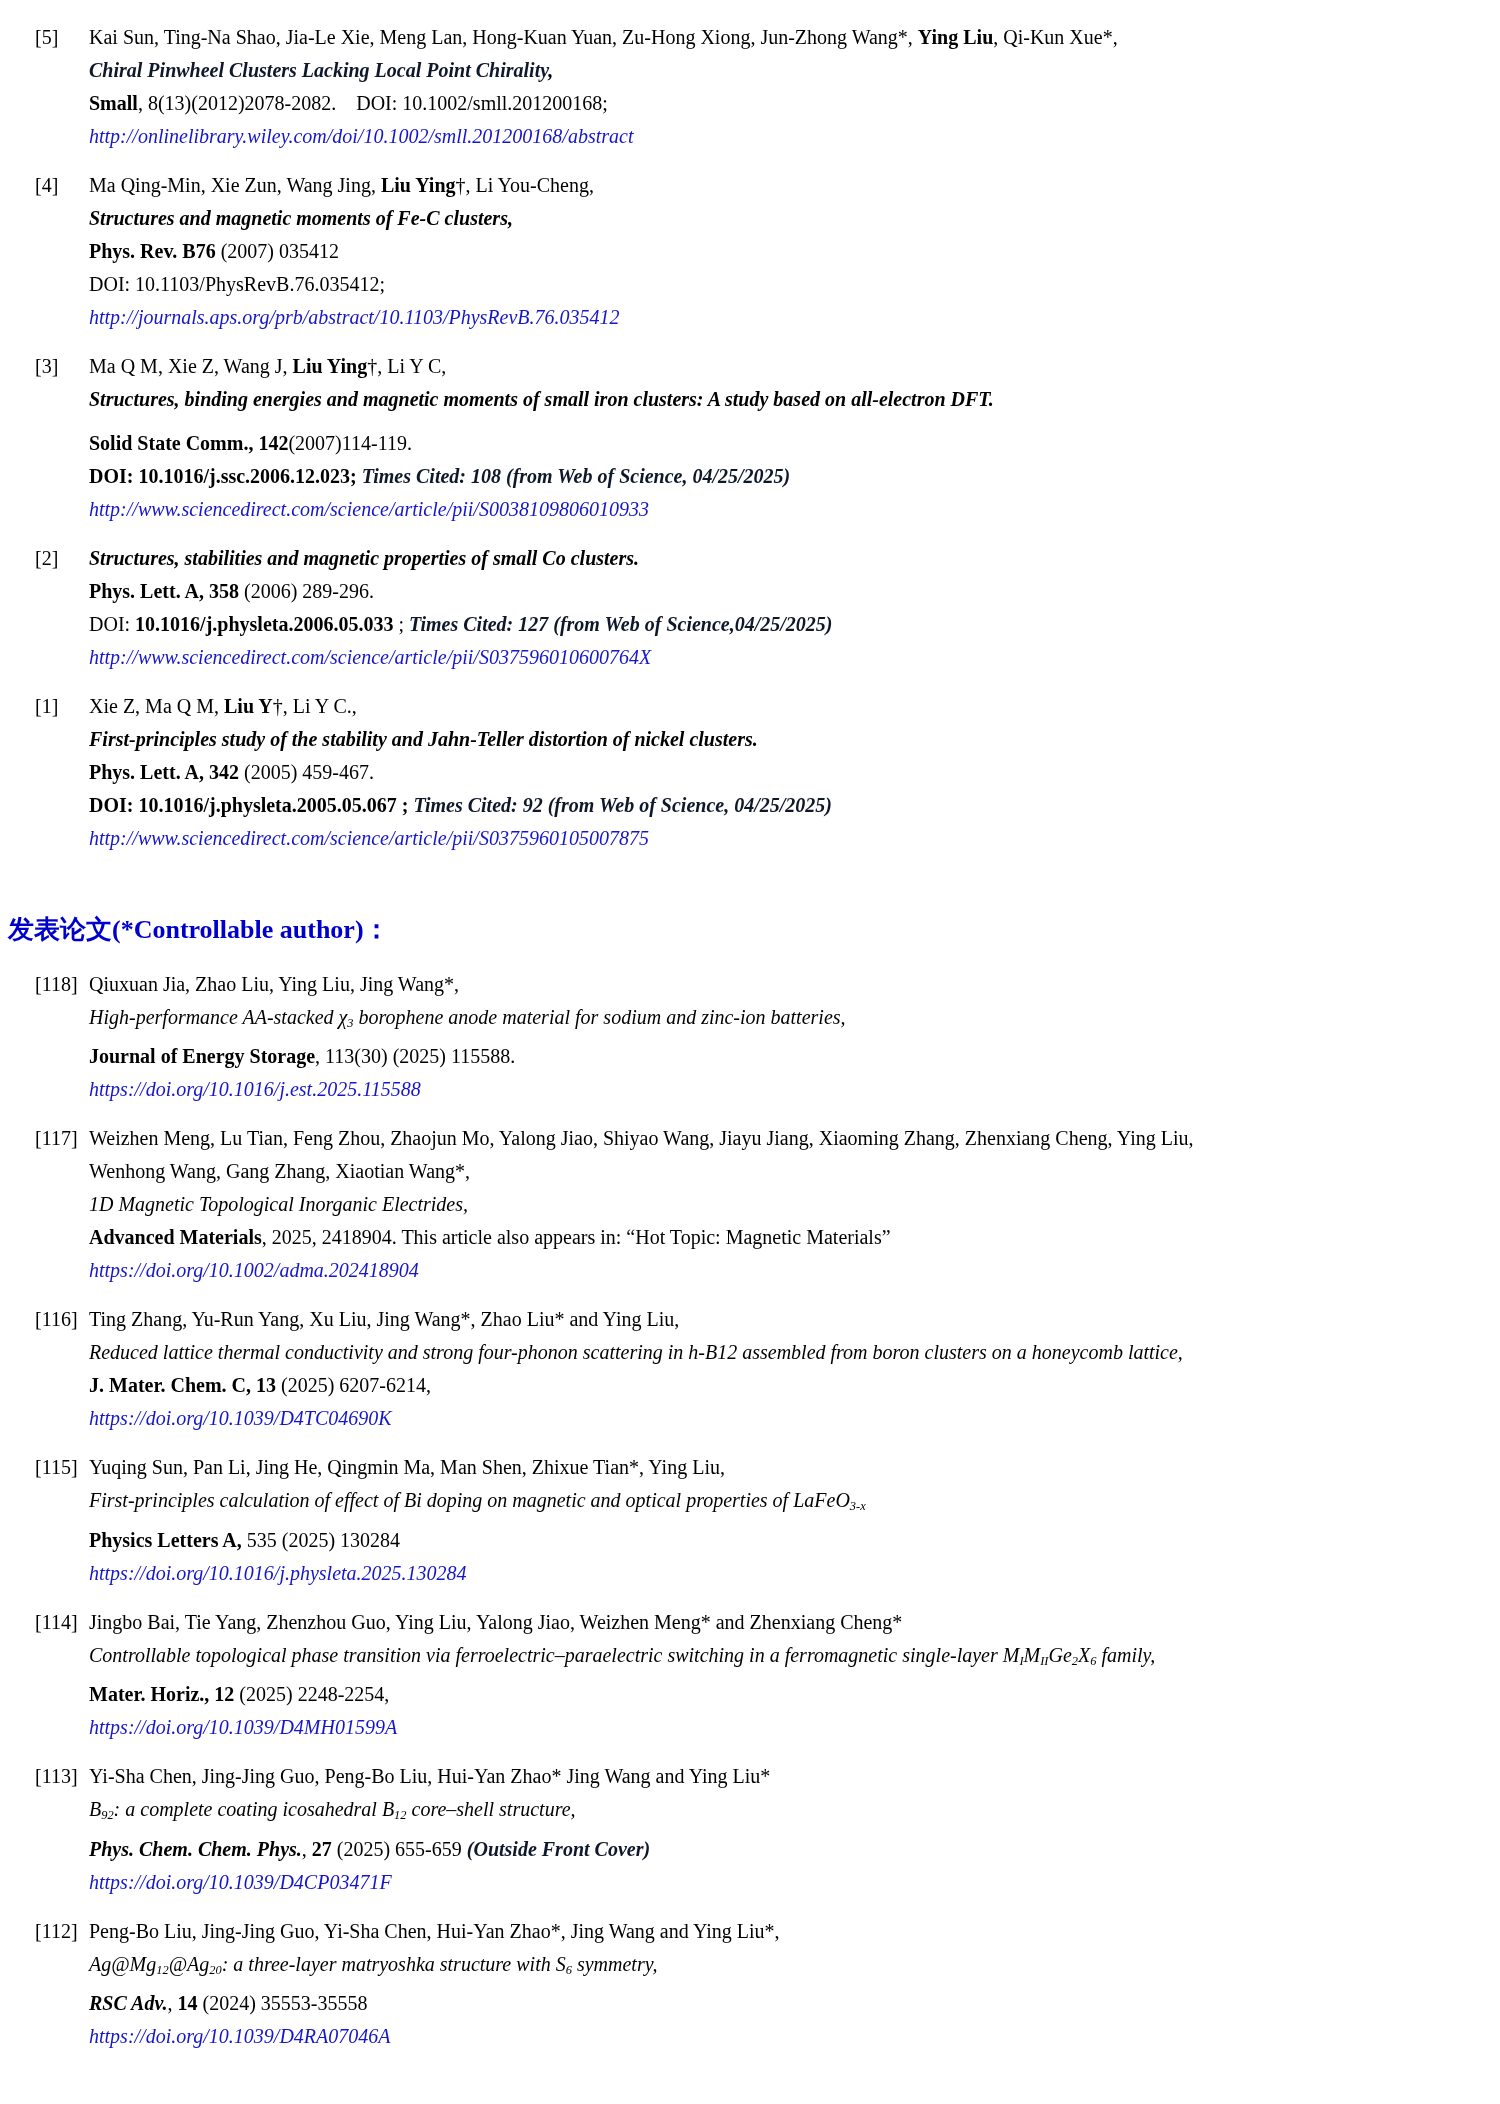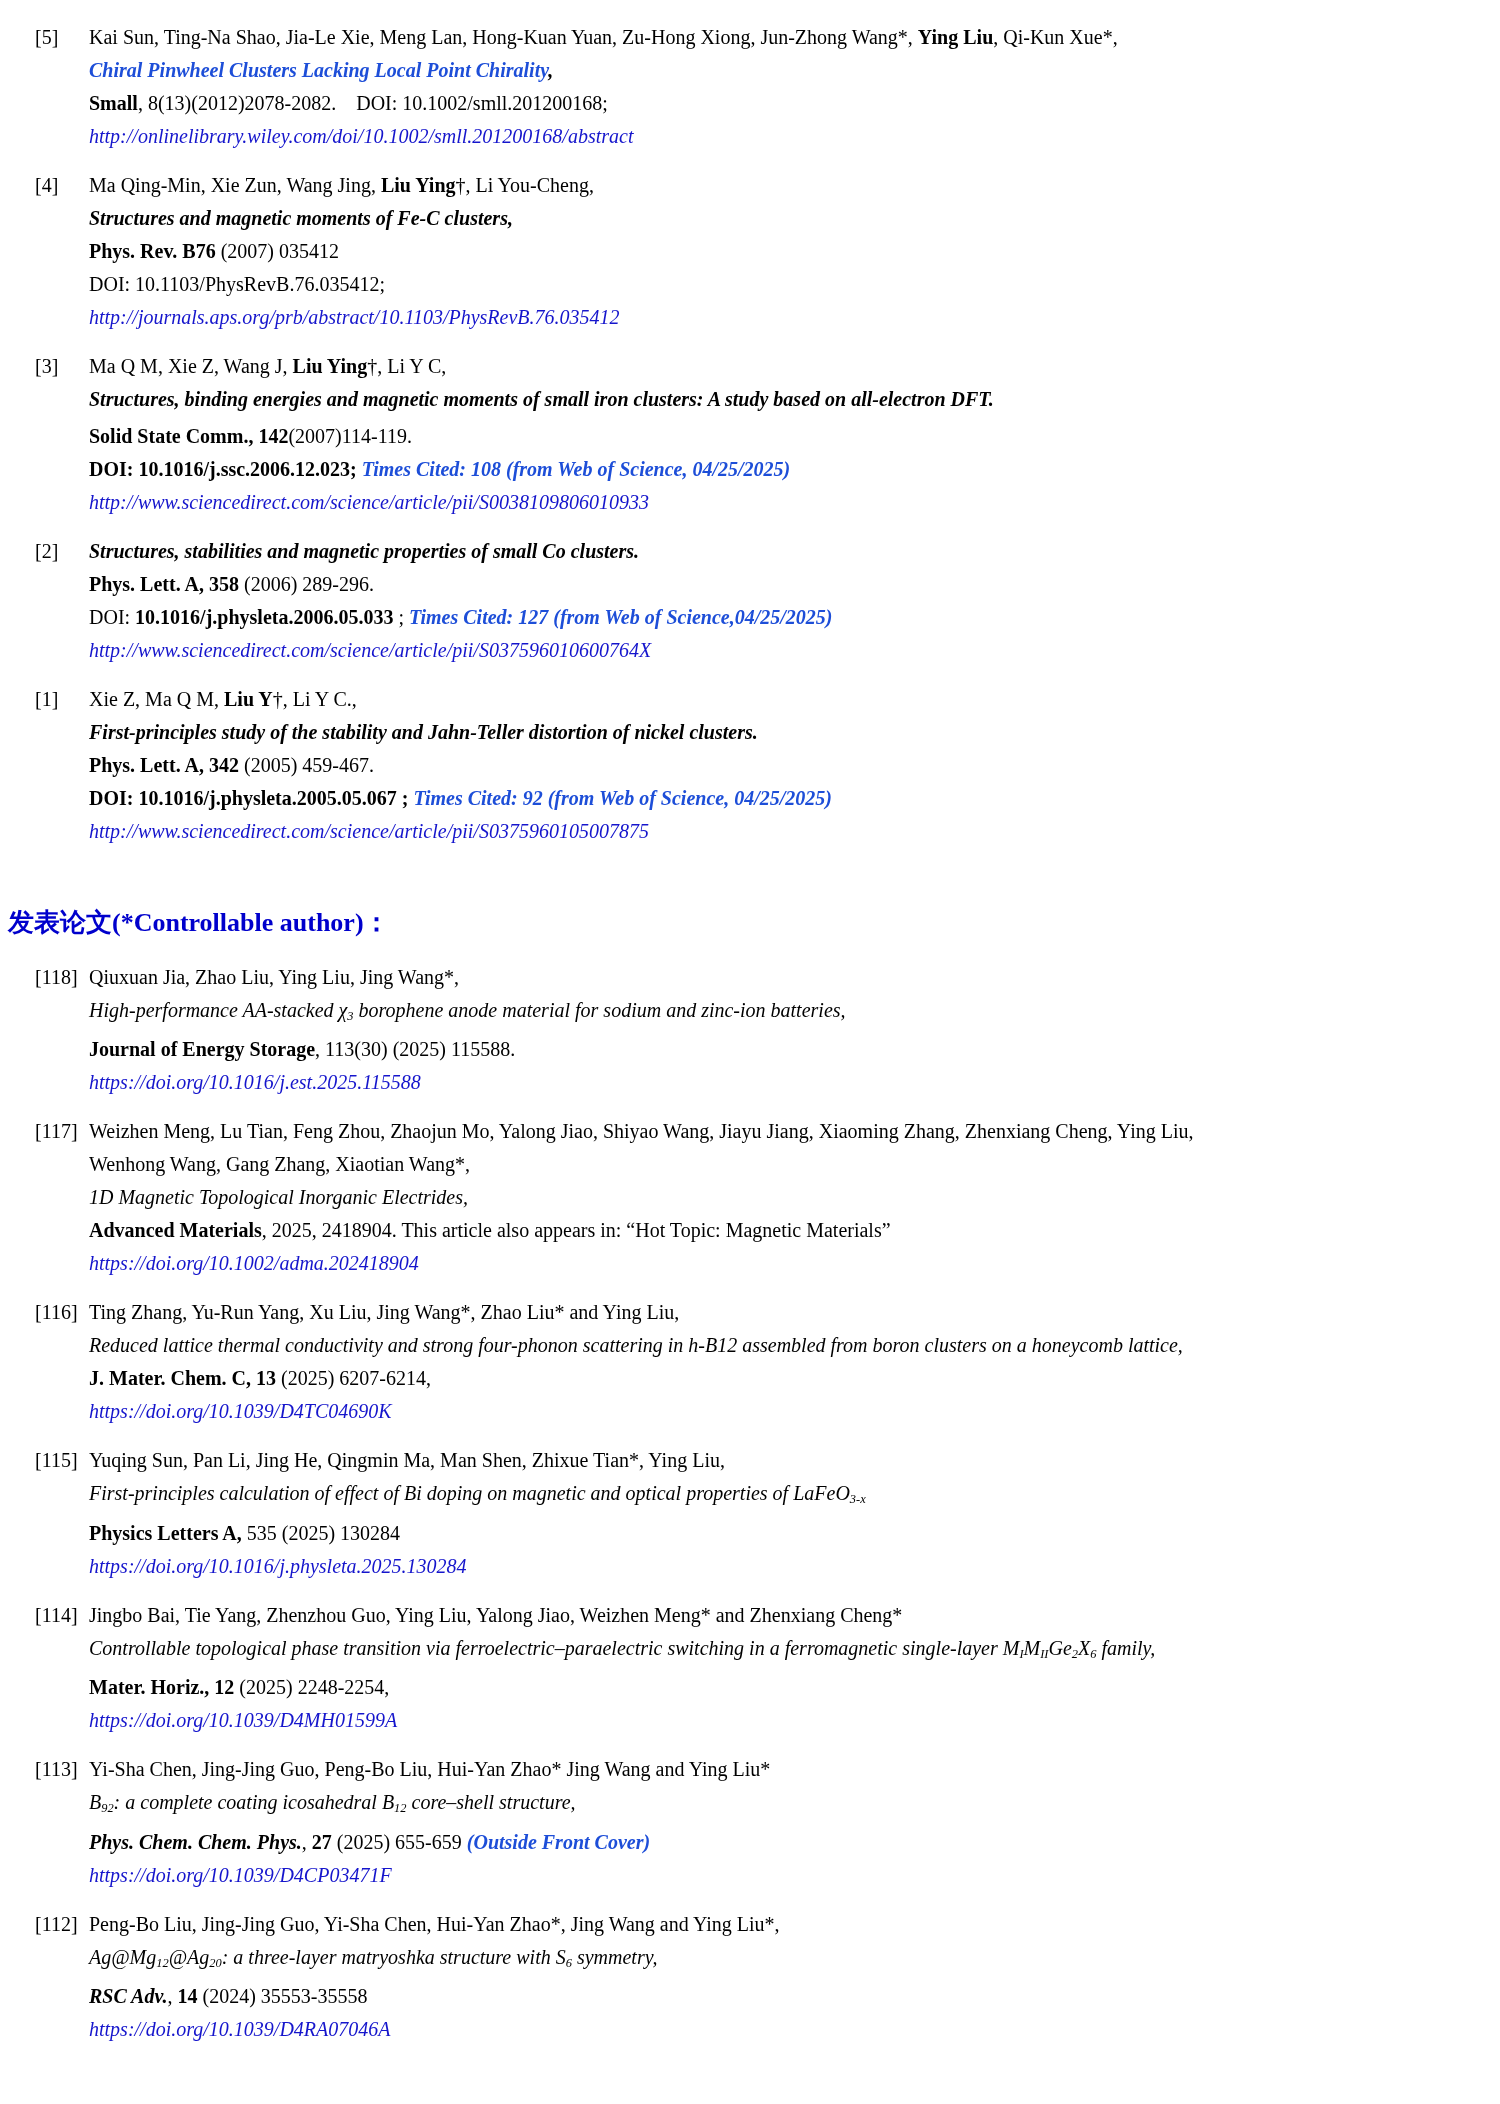--- a/index.html
+++ b/index.html
@@ -6,29 +6,29 @@
   html,body { width:1500px; height:2104px; overflow:hidden; background:#ffffff; }
   body {
     font-family:"Liberation Serif","DejaVu Serif",serif;
     font-size:20px; color:#000000;
   }
   
   .clip-strip { height:13px; overflow:hidden; position:relative; }
   
   .b   { font-weight:bold; }
   .i   { font-style:italic; }
-  .r   { color:#1d4ed8;text-align:center; }
+  .r   { color:#0f172a;text-align:center; }
   .sub { font-size:0.62em; vertical-align:-0.28em; }
   .link{ color:#1515cc; font-style:italic; text-decoration:none; cursor:pointer; }
   
   .entry { display:flex; margin-bottom:16px; }
   .label { flex:0 0 54px; margin-left:35px; line-height:33px; }
   .body-col { flex:1 1 auto; padding-right:12px; }
   .line { line-height:33px; min-height:33px; }
-  .mt { margin-top:4px; }
+  .mt { margin-top:11px; }
   #refs { padding-top:8px; }
   .heading {
     color:#0000cc; font-weight:bold; font-size:26px;
     margin:57px 0 20px 8px; line-height:36px;
   }
 </style>
 </head>
 <body>
 
 <div class="clip-strip">

